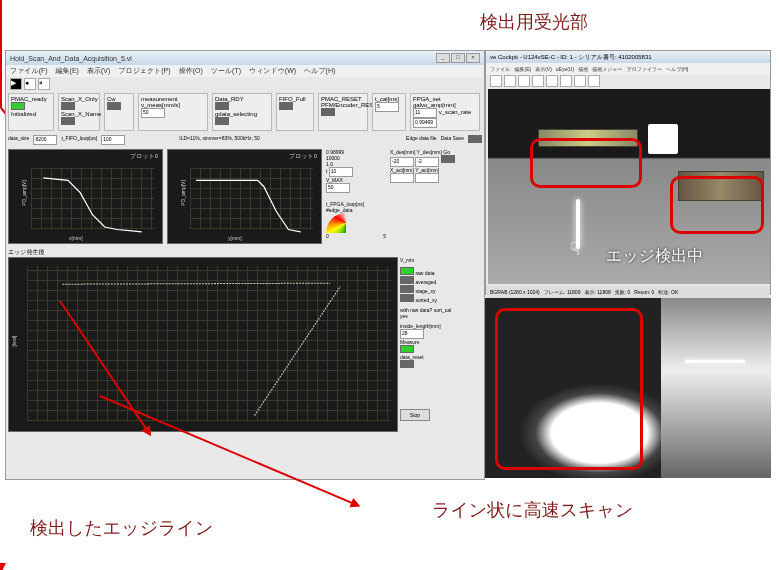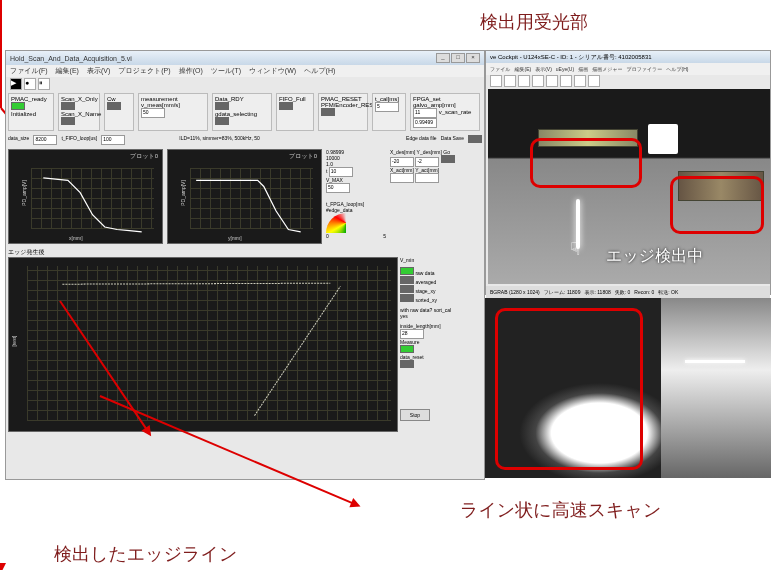--- a/index.html
+++ b/index.html
@@ -1,21 +1,21 @@
 <!DOCTYPE html>
 <html><head>
 <meta charset="utf-8">
 <style>
 * { margin: 0; padding: 0; box-sizing: border-box; font-family: "Meiryo", sans-serif; }
 body { width: 779px; height: 570px; background: #fff; position: relative; overflow: hidden; }
 
 .annotation { position: absolute; font-size: 18px; color: #7f1d1d; z-index: 100; }
 .ann-top { top: 10px; left: 480px; }
-.ann-bottom-right { top: 498px; left: 460px; line-height: 1.4; }
-.ann-bottom-left { top: 542px; left: 30px; margin-left: 24px; }
+.ann-bottom-right { top: 498px; left: 432px; line-height: 1.4; }
+.ann-bottom-left { top: 516px; left: 30px; }
 .red-arrow-1 { top: 38px; left: 588px; width: 2px; height: 108px; background: #d00; }
 .red-arrow-1::after { content: ''; position: absolute; bottom: -8px; left: -4px; border: 5px solid transparent; border-top: 10px solid #d00; }
 .red-arrow-2 { top: 38px; left: 625px; width: 2px; height: 148px; background: #d00; transform: rotate(-40deg); transform-origin: top; }
 .red-arrow-2::after { content: ''; position: absolute; bottom: -8px; left: -4px; border: 5px solid transparent; border-top: 10px solid #d00; }
 
 .red-line-1 { position: absolute; top: 300px; left: 60px; width: 160px; height: 2px; background: #d00; transform: rotate(56deg); transform-origin: left; z-index: 99; }
 .red-line-1::before { content: ''; position: absolute; right: -8px; top: -4px; border: 5px solid transparent; border-left: 10px solid #d00; }
 .red-line-2 { position: absolute; top: 395px; left: 100px; width: 280px; height: 2px; background: #d00; transform: rotate(23deg); transform-origin: left; z-index: 99; }
 .red-line-2::before { content: ''; position: absolute; right: -8px; top: -4px; border: 5px solid transparent; border-left: 10px solid #d00; }
 

